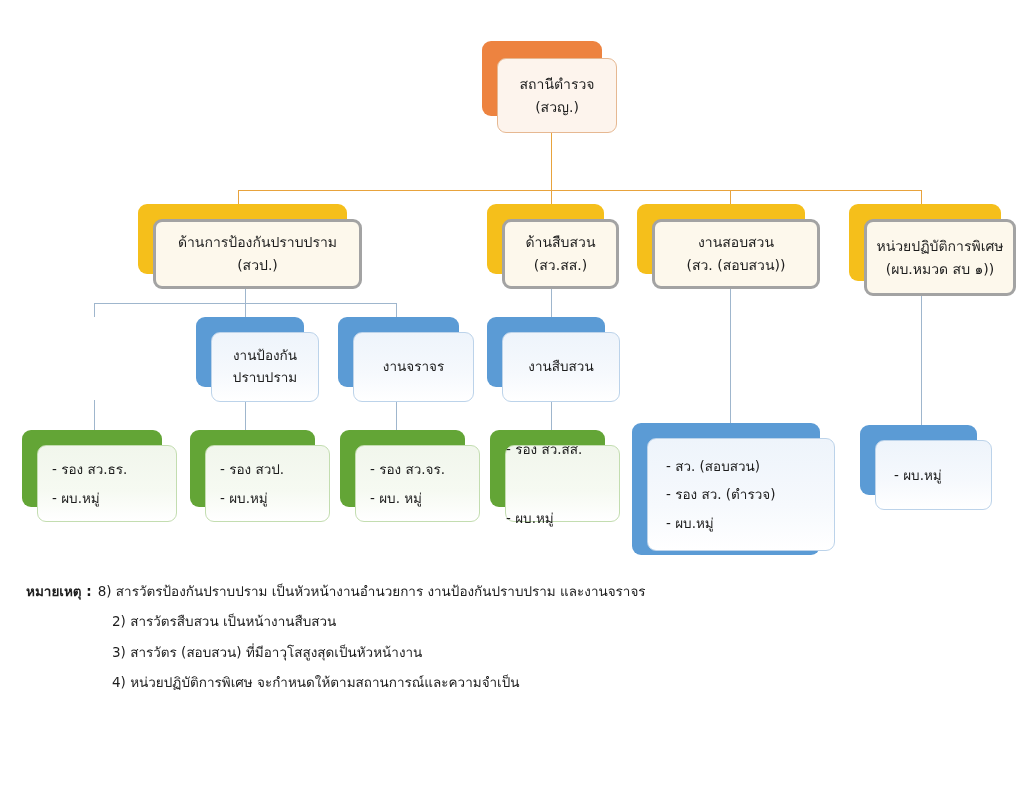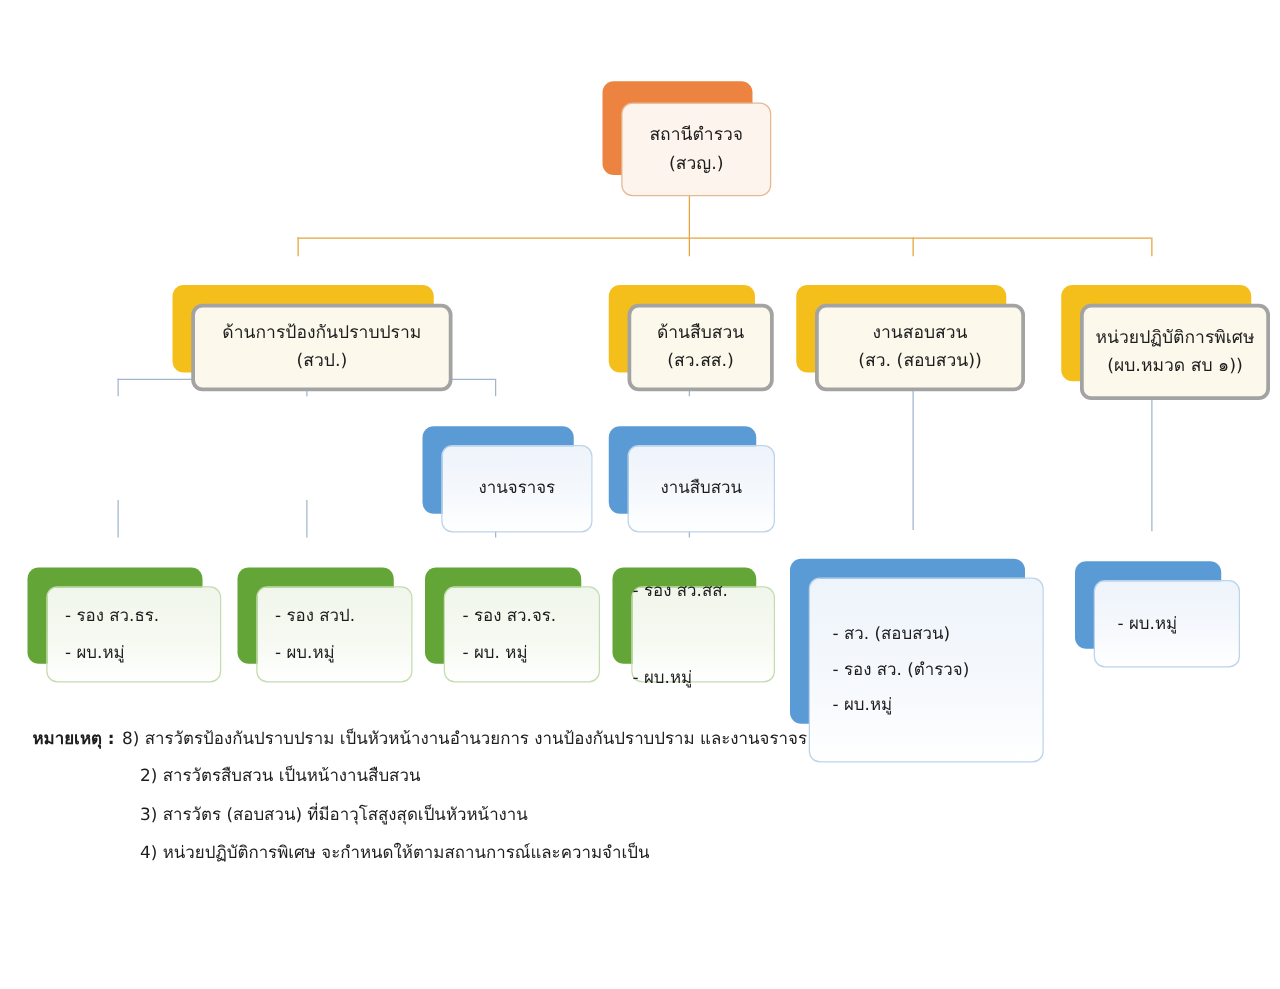--- a/index.html
+++ b/index.html
@@ -25,21 +25,20 @@
     position: absolute;
     background: #e8a33d;
   }
   .line.v { width: 1px; }
   .line.h { height: 1px; }
   .line.blue { background: #9fb6cd; }
 
   
   .node {
     position: absolute;
-    margin-top: 24px;
   }
   .node .back {
     position: absolute;
     left: 0;
     top: 0;
     border-radius: 9px;
   }
   .node .face {
     position: absolute;
     border-radius: 9px;
@@ -192,20 +191,27 @@
 
   <div class="node n-gold" style="left:849px; top:204px; width:167px; height:92px;">
     <div class="back" style="width:152px; height:77px;"></div>
     <div class="face" style="left:15px; top:15px; width:152px; height:77px;">
       <span class="txt">หน่วยปฏิบัติการพิเศษ</span>
       <span class="txt">(ผบ.หมวด สบ ๑))</span>
     </div>
   </div>
 
 
+  <div class="node n-blue" style="left:196px; top:317px; width:123px; height:85px;">
+    <div class="back" style="width:108px; height:70px;"></div>
+    <div class="face" style="left:15px; top:15px; width:108px; height:70px;">
+      <span class="txt">งานป้องกัน</span>
+      <span class="txt">ปราบปราม</span>
+    </div>
+  </div>
 
   <div class="node n-blue" style="left:338px; top:317px; width:136px; height:85px;">
     <div class="back" style="width:121px; height:70px;"></div>
     <div class="face" style="left:15px; top:15px; width:121px; height:70px;">
       <span class="txt">งานจราจร</span>
     </div>
   </div>
 
   <div class="node n-blue" style="left:487px; top:317px; width:133px; height:85px;">
     <div class="back" style="width:118px; height:70px;"></div>
@@ -241,21 +247,21 @@
   <div class="node n-green" style="left:490px; top:430px; width:130px; height:92px;">
     <div class="back" style="width:115px; height:77px;"></div>
     <div class="face" style="left:15px; top:15px; width:115px; height:77px; gap:40px;">
       <span class="txt">- รอง สว.สส.</span>
       <span class="txt">- ผบ.หมู่</span>
     </div>
   </div>
 
   <div class="node n-blue listbox" style="left:632px; top:423px; width:203px; height:147px;">
     <div class="back" style="width:188px; height:132px;"></div>
-    <div class="face" style="left:15px; top:15px; width:188px; height:148px; padding-left:18px;">
+    <div class="face" style="left:15px; top:15px; width:188px; height:113px; padding-left:18px;">
       <span class="txt">- สว. (สอบสวน)</span>
       <span class="txt">- รอง สว. (ตำรวจ)</span>
       <span class="txt">- ผบ.หมู่</span>
     </div>
   </div>
 
   <div class="node n-blue listbox" style="left:860px; top:425px; width:132px; height:85px;">
     <div class="back" style="width:117px; height:70px;"></div>
     <div class="face" style="left:15px; top:15px; width:117px; height:70px; padding-left:18px;">
       <span class="txt">- ผบ.หมู่</span>

